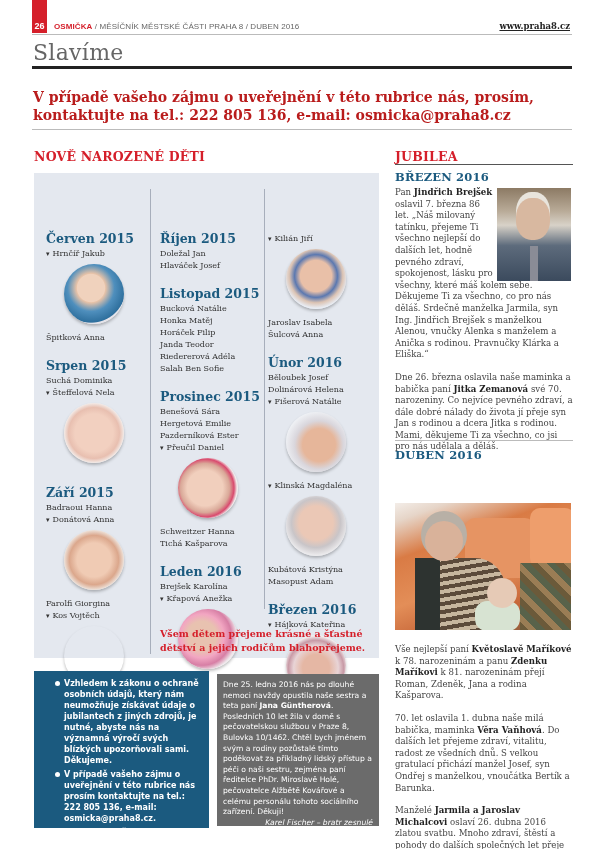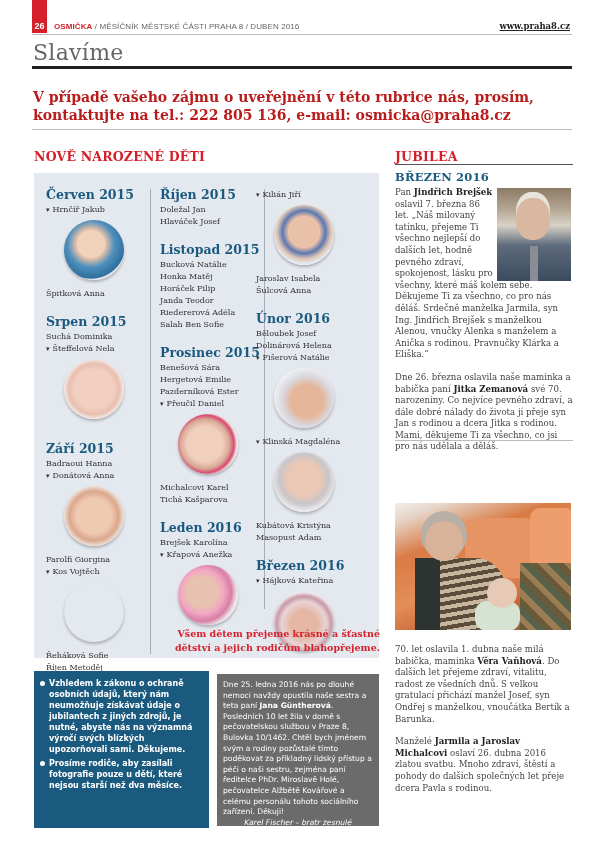--- a/index.html
+++ b/index.html
@@ -16,37 +16,37 @@
 
   .section-title { position: absolute; left: 33px; top: 40px; font: 22px "DejaVu Serif", serif; color: #666; letter-spacing: 0.3px; }
 
   .contact { position: absolute; left: 33px; top: 88px; width: 520px; font: bold 14px "DejaVu Serif", serif; color: #b91c1c; line-height: 18px; }
 
   .h-red { position: absolute; font: bold 12.5px "DejaVu Serif", serif; color: #d51f2a; letter-spacing: 0.2px; }
 
   .gray-box { position: absolute; left: 34px; top: 173px; width: 345px; height: 485px; background: #e4e8ef; }
   .col-div { position: absolute; width: 1px; background: #a7aebb; }
 
-  .col { position: absolute; font-size: 8px; line-height: 12px; color: #333; }
+  .col { position: absolute; font-size: 8px; line-height: 12px; color: #333; margin-top: 44px; }
   .month { font: bold 12.5px "DejaVu Serif", serif; color: #1b5a7f; line-height: 16px; margin-bottom: 1px; }
   .name { white-space: nowrap; }
   .name.ptr::before { content: "\25BE"; font-size: 7px; margin-right: 3px; color: #333; }
   .gap { height: 14px; }
   .photo { width: 60px; height: 60px; border-radius: 50%; margin: 4px 0 8px 18px;
            box-shadow: 0 2px 3px rgba(0,0,0,0.25); }
 
-  .wish { position: absolute; left: 160px; top: 627px; width: 220px; font: bold 9.5px "DejaVu Serif", serif; color: #d51f2a; line-height: 14px; text-align: right; }
-
-  .blue-box { position: absolute; left: 34px; top: 671px; width: 175px; height: 157px; background: #1b5a7f; color: #fff; padding: 7px 6px 0 6px; font: bold 8px "DejaVu Sans", sans-serif; line-height: 11px; }
+  .wish { position: absolute; left: 160px; top: 627px; width: 220px; font: bold 9.5px "DejaVu Serif", serif; color: #d51f2a; line-height: 14px; }
+
+  .blue-box { position: absolute; left: 34px; top: 671px; width: 175px; height: 157px; background: #1b5a7f; color: #fff; padding: 7px 6px 0 21px; font: bold 8px "DejaVu Sans", sans-serif; line-height: 11px; }
   .blue-box ul { list-style: none; }
   .blue-box li { position: relative; padding-left: 9px; margin-bottom: 3px; }
   .blue-box li::before { content: ""; position: absolute; left: 0; top: 3px; width: 5px; height: 5px; border-radius: 50%; background: #fff; }
 
   .gray-dark-box { position: absolute; left: 217px; top: 674px; width: 162px; height: 152px; background: #6b6b6b; color: #fff; padding: 6px 6px; font: 7.6px "DejaVu Sans", sans-serif; line-height: 10.6px; }
-  .gray-dark-box .sig { text-align: center; font-style: italic; }
+  .gray-dark-box .sig { text-align: right; font-style: italic; }
 
   .right { position: absolute; left: 395px; width: 178px; font: 8.6px "DejaVu Serif", serif; color: #444; line-height: 11.6px; }
   .h-blue { font: bold 11.5px "DejaVu Serif", serif; color: #1b5a7f; letter-spacing: 0.2px; }
   .right b { color: #222; }
 
   .man-photo { position: absolute; left: 497px; top: 188px; width: 74px; height: 93px;
     background: linear-gradient(180deg,#8c7a64 0%,#b9ab98 25%,#d8d2c8 40%,#5d6b7c 62%,#3b4a5d 100%); }
   .man-photo .head { position:absolute; left:19px; top:10px; width:34px; height:42px; border-radius:45%; background:#d8b8a0; box-shadow: 0 -6px 0 #e8e4dc; }
   .man-photo .tie { position:absolute; left:33px; top:58px; width:8px; height:35px; background:#8a8c96; }
 
@@ -117,30 +117,30 @@
   <div class="name">Janda Teodor</div>
   <div class="name">Riedererová Adéla</div>
   <div class="name">Salah Ben Sofie</div>
   <div class="gap"></div>
   <div class="month">Prosinec 2015</div>
   <div class="name">Benešová Sára</div>
   <div class="name">Hergetová Emilie</div>
   <div class="name">Pazderníková Ester</div>
   <div class="name ptr">Přeučil Daniel</div>
   <div class="photo" style="background: radial-gradient(circle at 45% 50%, #f1cfbd 0 40%, #d9a898 55%, #d94a6e 65%, #f1eceb 72%);"></div>
-  <div class="name">Michalcovi Karel</div>
+  <div class="name">Schweitzer Hanna</div>
   <div class="name">Tichá Kašparova</div>
   <div class="gap"></div>
   <div class="month">Leden 2016</div>
   <div class="name">Brejšek Karolína</div>
   <div class="name ptr">Křapová Anežka</div>
   <div class="photo" style="background: radial-gradient(circle at 40% 45%, #e8c2b0 0 30%, #f2a6c2 45%, #d77fa5 60%, #efe9ec 72%);"></div>
 </div>
 
-<div class="col" style="left:256px; top:189px; width:105px">
+<div class="col" style="left:268px; top:189px; width:105px">
   <div class="name ptr">Kilián Jiří</div>
   <div class="photo" style="background: radial-gradient(circle at 50% 45%, #e9c0a8 0 35%, #5b78b0 48%, #dcc4b4 60%, #e8ecf3 72%);"></div>
   <div class="name">Jaroslav Isabela</div>
   <div class="name">Šulcová Anna</div>
   <div class="gap"></div>
   <div class="month">Únor 2016</div>
   <div class="name">Běloubek Josef</div>
   <div class="name">Dolinárová Helena</div>
   <div class="name ptr">Fišerová Natálie</div>
   <div class="photo" style="background: radial-gradient(circle at 55% 55%, #e6b69a 0 35%, #d9d6dc 52%, #eef0f4 72%);"></div>
@@ -152,20 +152,21 @@
   <div class="month">Březen 2016</div>
   <div class="name ptr">Hájková Kateřina</div>
   <div class="photo" style="background: radial-gradient(circle at 50% 55%, #e5b7a4 0 30%, #e8d4d6 50%, #c89aa6 62%, #f2eeef 72%);"></div>
 </div>
 
 <div class="wish">Všem dětem přejeme krásné a šťastné dětství a jejich rodičům blahopřejeme.</div>
 
 <div class="blue-box">
   <ul>
     <li>Vzhledem k zákonu o ochraně osobních údajů, který nám neumožňuje získávat údaje o jubilantech z jiných zdrojů, je nutné, abyste nás na významná výročí svých blízkých upozorňovali sami. Děkujeme.</li>
+    <li>V případě vašeho zájmu o uveřejnění v této rubrice nás prosím kontaktujte na tel.: 222 805 136, e-mail: osmicka@praha8.cz.</li>
     <li>Prosíme rodiče, aby zasílali fotografie pouze u dětí, které nejsou starší než dva měsíce.</li>
   </ul>
 </div>
 
 <div class="gray-dark-box">
   <div><span>Dne 25. ledna 2016 nás po dlouhé nemoci navždy opustila naše sestra a teta paní </span><b>Jana Güntherová</b><span>. Posledních 10 let žila v domě s pečovatelskou službou v Praze 8, Bulovka 10/1462. Chtěl bych jménem svým a rodiny pozůstalé tímto poděkovat za příkladný lidský přístup a péči o naši sestru, zejména paní ředitelce PhDr. Miroslavě Holé, pečovatelce Alžbětě Kovářové a celému personálu tohoto sociálního zařízení. Děkuji!</span></div>
   <div class="sig">Karel Fischer – bratr zesnulé</div>
 </div>
 
 <div class="h-red" style="left:395px; top:149px">JUBILEA</div>
@@ -183,29 +184,31 @@
 <div class="right" style="top:187px">
   <div class="p" style="text-indent:0">
     <div style="float:right; width:80px; height:88px"></div>
     <span>Pan </span><b>Jindřich Brejšek</b><span> oslavil 7. března 86 let. „Náš milovaný tatínku, přejeme Ti všechno nejlepší do dalších let, hodně pevného zdraví, spokojenost, lásku pro všechny, které máš kolem sebe. Děkujeme Ti za všechno, co pro nás děláš. Srdečně manželka Jarmila, syn Ing. Jindřich Brejšek s manželkou Alenou, vnučky Alenka s manželem a Anička s rodinou. Pravnučky Klárka a Eliška.“</span>
   </div>
   <div class="p"><span>Dne 26. března oslavila naše maminka a babička paní </span><b>Jitka Zemanová</b><span> své 70. narozeniny. Co nejvíce pevného zdraví, a dále dobré nálady do života jí přeje syn Jan s rodinou a dcera Jitka s rodinou. Mami, děkujeme Ti za všechno, co jsi pro nás udělala a děláš.</span></div>
 </div>
 <div class="rule-thin" style="left:395px; top:440px; width:178px"></div>
 
 <div class="right" style="top:448px">
+  <div class="h-blue">DUBEN 2016</div>
 </div>
 
 <div class="lady-photo">
   <div class="cushion"></div>
     <div class="cushion2"></div>
     <div class="pattern"></div>
   <div class="body"></div>
     <div class="coat"></div>
     <div class="lady-head"></div>
   <div class="babybody"></div>
     <div class="baby"></div>
 </div>
 
 <div class="right" style="top:644px">
+  <div class="p"><span>Vše nejlepší paní </span><b>Květoslavě Maříkové</b><span> k 78. narozeninám a panu </span><b>Zdenku Maříkovi</b><span> k 81. narozeninám přejí Roman, Zdeněk, Jana a rodina Kašparova.</span></div>
   <div class="p"><span>70. let oslavila 1. dubna naše milá babička, maminka </span><b>Věra Vaňhová</b><span>. Do dalších let přejeme zdraví, vitalitu, radost ze všedních dnů. S velkou gratulací přichází manžel Josef, syn Ondřej s manželkou, vnoučátka Bertík a Barunka.</span></div>
   <div class="p"><span>Manželé </span><b>Jarmila a Jaroslav Michalcovi</b><span> oslaví 26. dubna 2016 zlatou svatbu. Mnoho zdraví, štěstí a pohody do dalších společných let přeje dcera Pavla s rodinou.</span></div>
 </div>
 
 </body></html>

